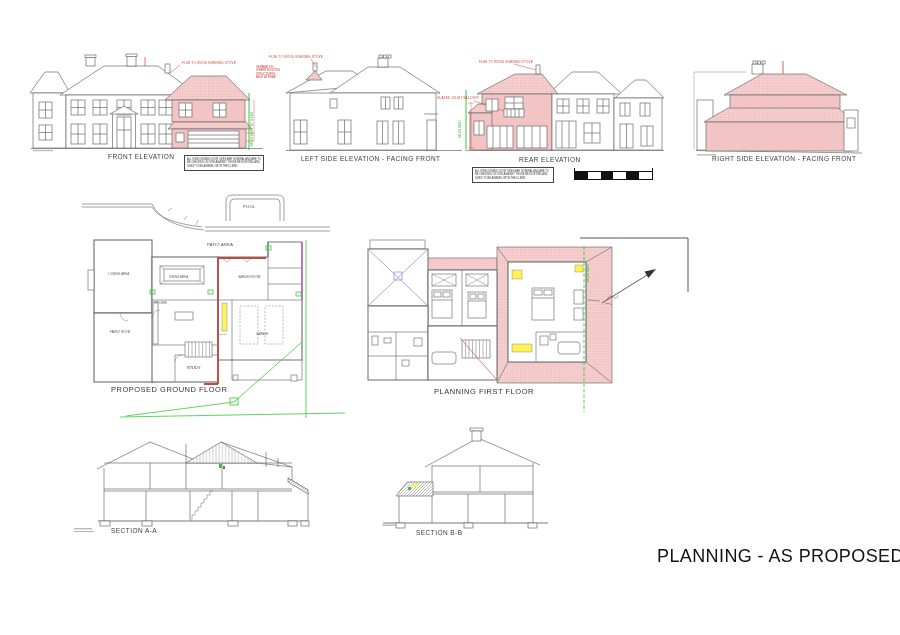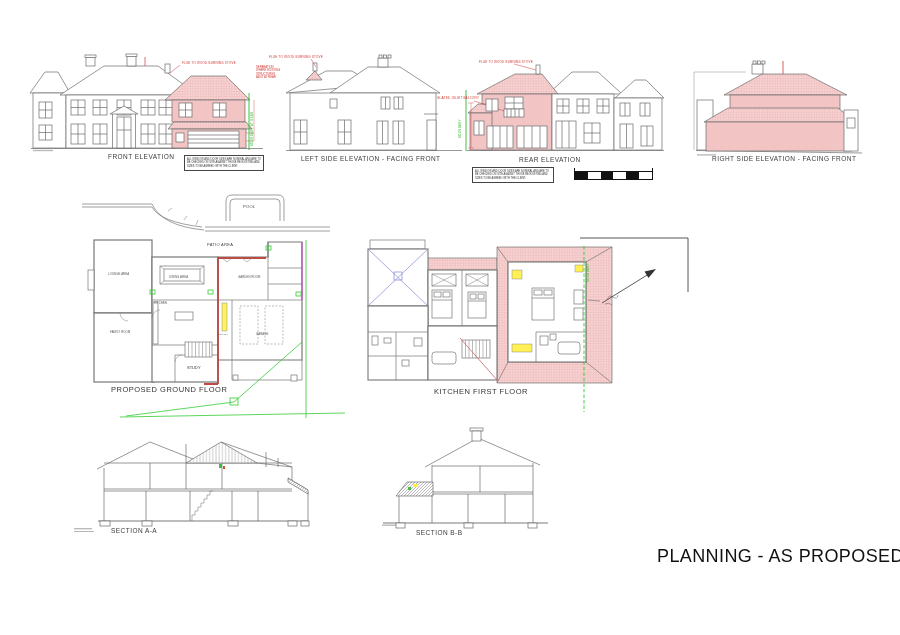--- a/index.html
+++ b/index.html
@@ -425,20 +425,20 @@
 <div class="txt micro" style="left:108px;top:272px;">LOUNGE AREA</div>
 <div class="txt micro" style="left:110px;top:330px;">FAMILY ROOM</div>
 <div class="txt micro" style="left:169px;top:275px;">DINING AREA</div>
 <div class="txt micro" style="left:154px;top:301px;">KITCHEN</div>
 <div class="txt micro" style="left:238px;top:275px;">GARDEN ROOM</div>
 <div class="txt micro" style="left:256px;top:332px;">GARAGE</div>
 <div class="txt micro" style="left:218px;top:333px;font-size:2.5px;">UTILITY</div>
 <div class="txt" style="left:187px;top:365px;font-size:4px;color:#333;">STUDY</div>
 
 <div class="txt biglbl" style="left:111px;top:385px;">PROPOSED GROUND FLOOR</div>
-<div class="txt biglbl" style="left:434px;top:387px;">KITCHEN FIRST FLOOR</div>
+<div class="txt biglbl" style="left:434px;top:387px;">PLANNING FIRST FLOOR</div>
 
 <div class="txt lbl" style="left:111px;top:527px;">SECTION A-A</div>
 <div class="txt lbl" style="left:416px;top:529px;">SECTION B-B</div>
 
 <div class="txt title" style="left:657px;top:546px;">PLANNING - AS PROPOSED</div>
 
 </div>
 
 </body></html>

